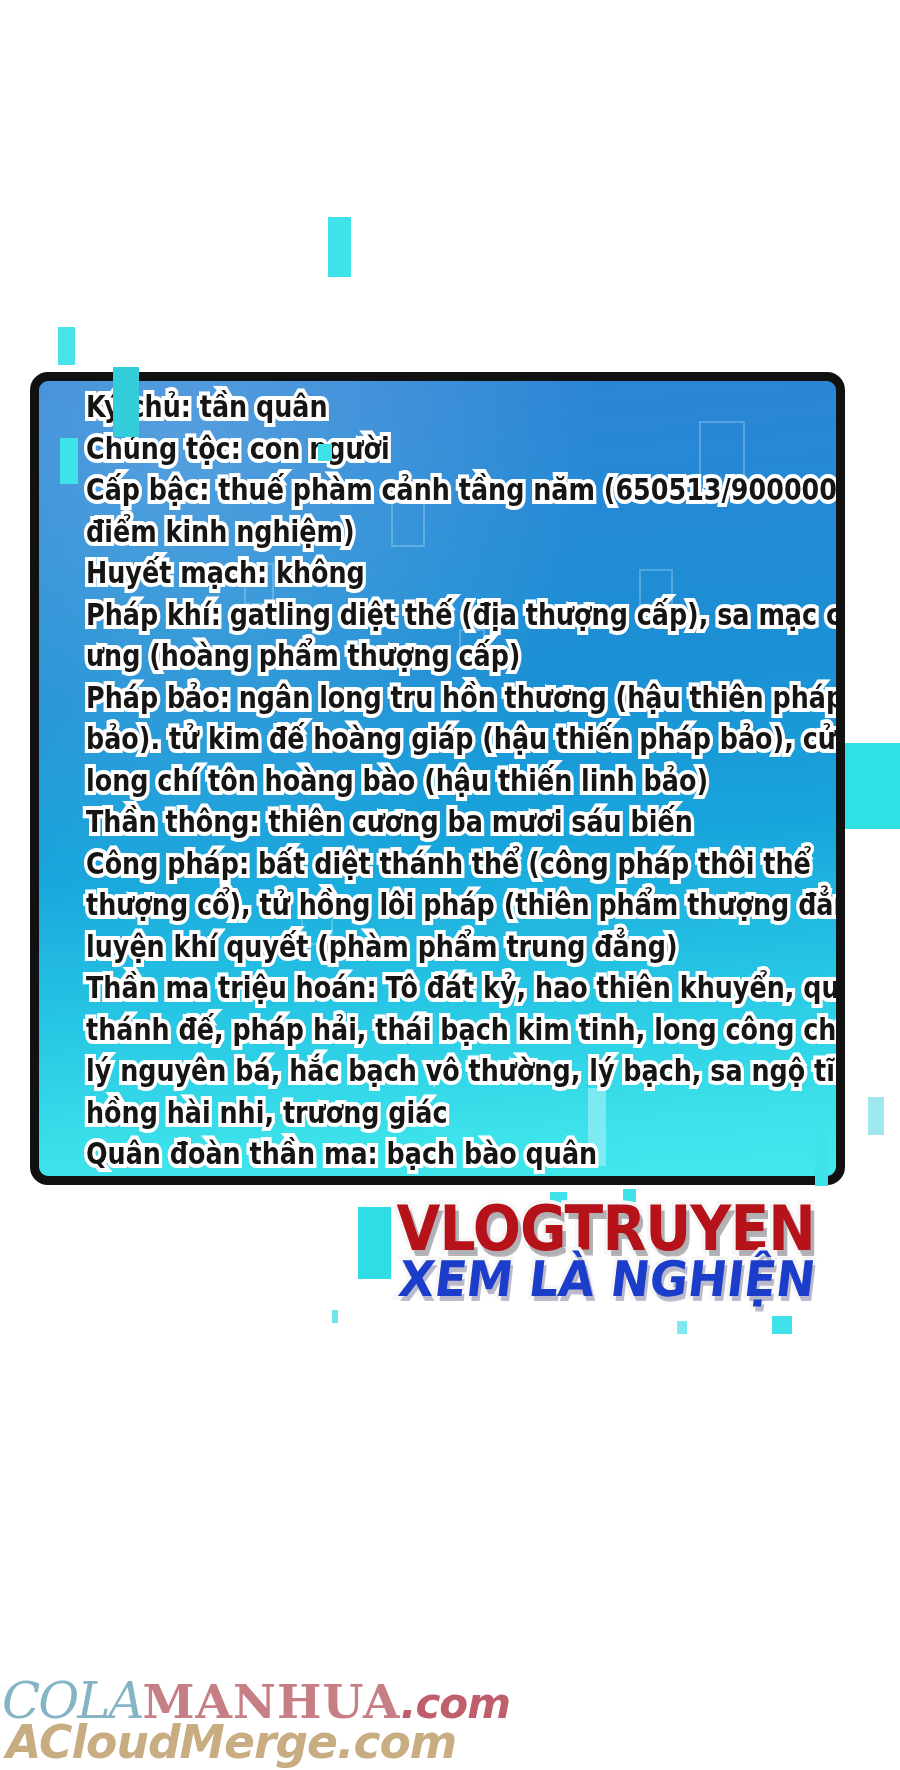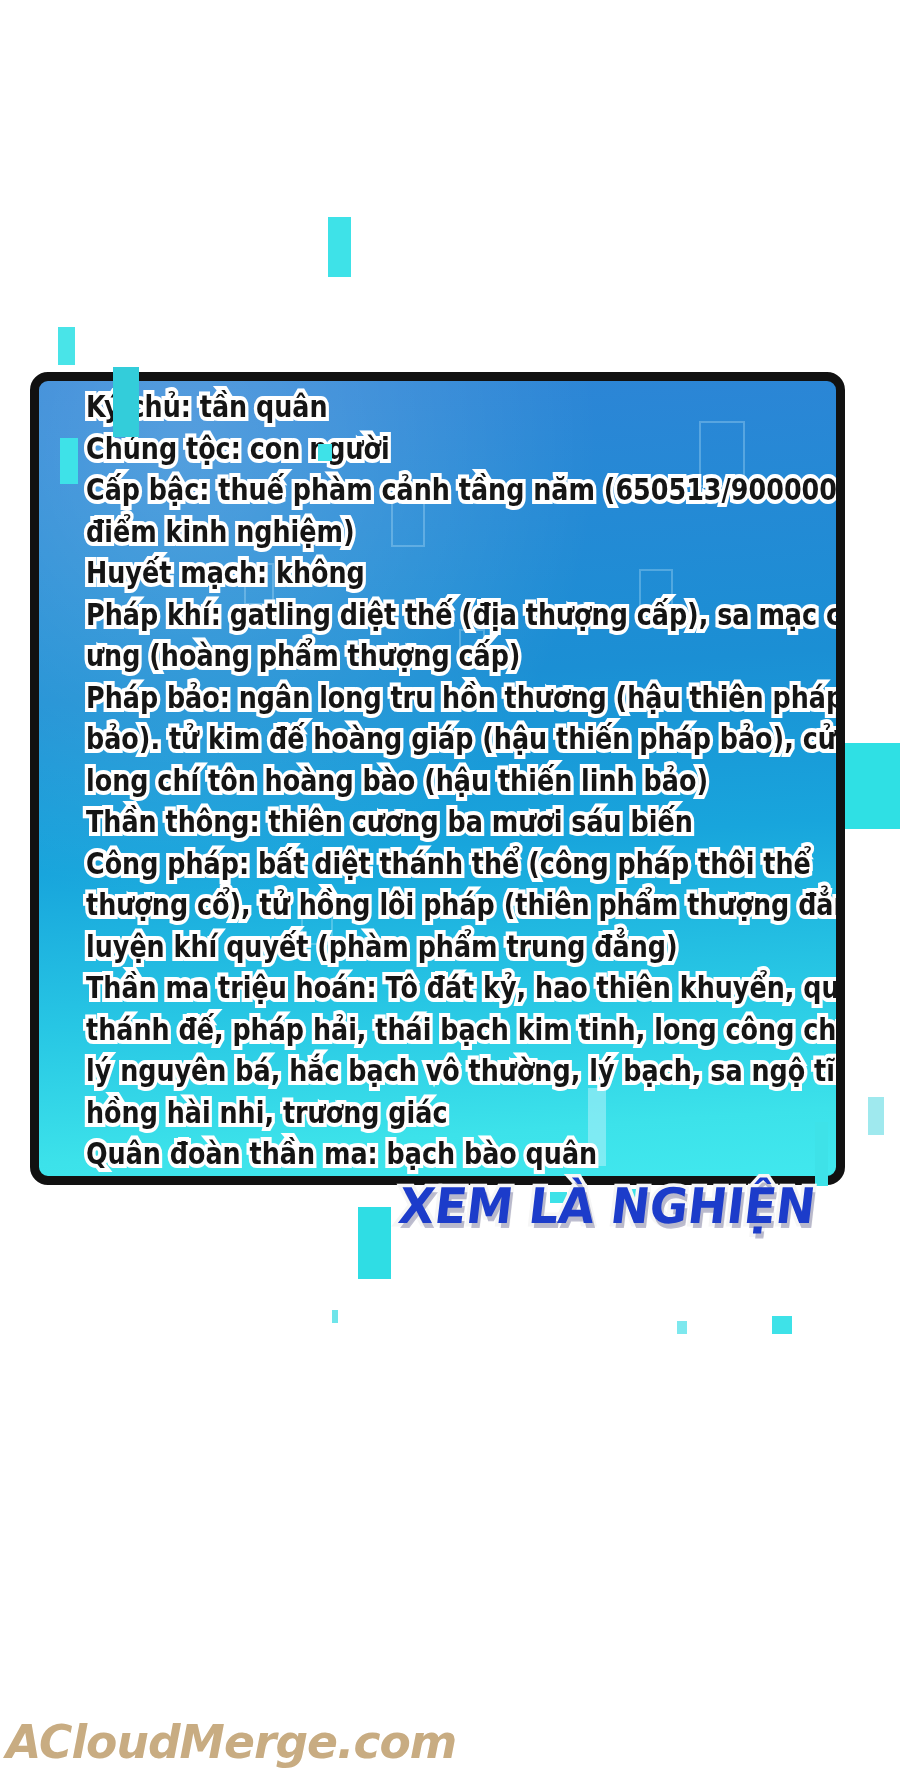--- a/index.html
+++ b/index.html
@@ -135,19 +135,25 @@
   <div class="cy" style="left:868px;top:1097px;width:16px;height:38px;background:#9fe9ee;"></div>
   <div class="cy" style="left:358px;top:1207px;width:33px;height:72px;background:#2fdde4;"></div>
   <div class="cy" style="left:550px;top:1192px;width:17px;height:11px;background:#3ee2e8;"></div>
   <div class="cy" style="left:623px;top:1189px;width:13px;height:13px;background:#3ee2e8;"></div>
   <div class="cy" style="left:772px;top:1316px;width:20px;height:18px;background:#3ee2e8;"></div>
   <div class="cy" style="left:677px;top:1321px;width:10px;height:13px;background:#7de8ee;"></div>
   <div class="cy" style="left:332px;top:1310px;width:6px;height:13px;background:#6fe5ea;"></div>
 
   <div class="logo">
     <div>
+      <span class="logo-title">VLOGTRUYEN</span>
+    </div>
+    <div>
       <span class="logo-tagline">XEM LÀ NGHIỆN</span>
     </div>
   </div>
 
+  <div class="wm1">
+    <span class="cola">COLA</span><span class="manhua">MANHUA</span><span class="dotcom">.com</span>
+  </div>
   <div class="wm2">ACloudMerge.com</div>
 
 </div>
 
 </body></html>

